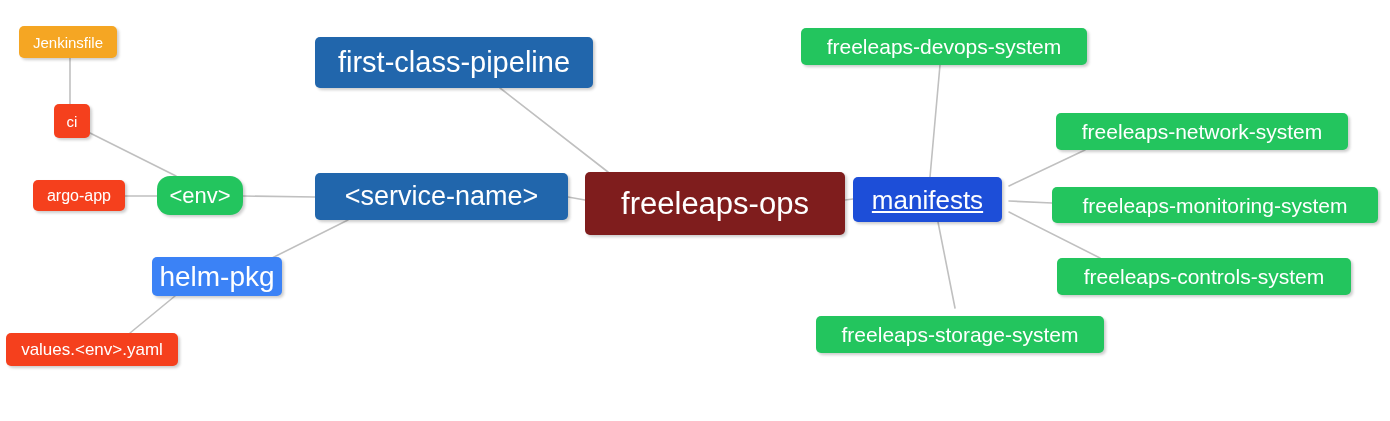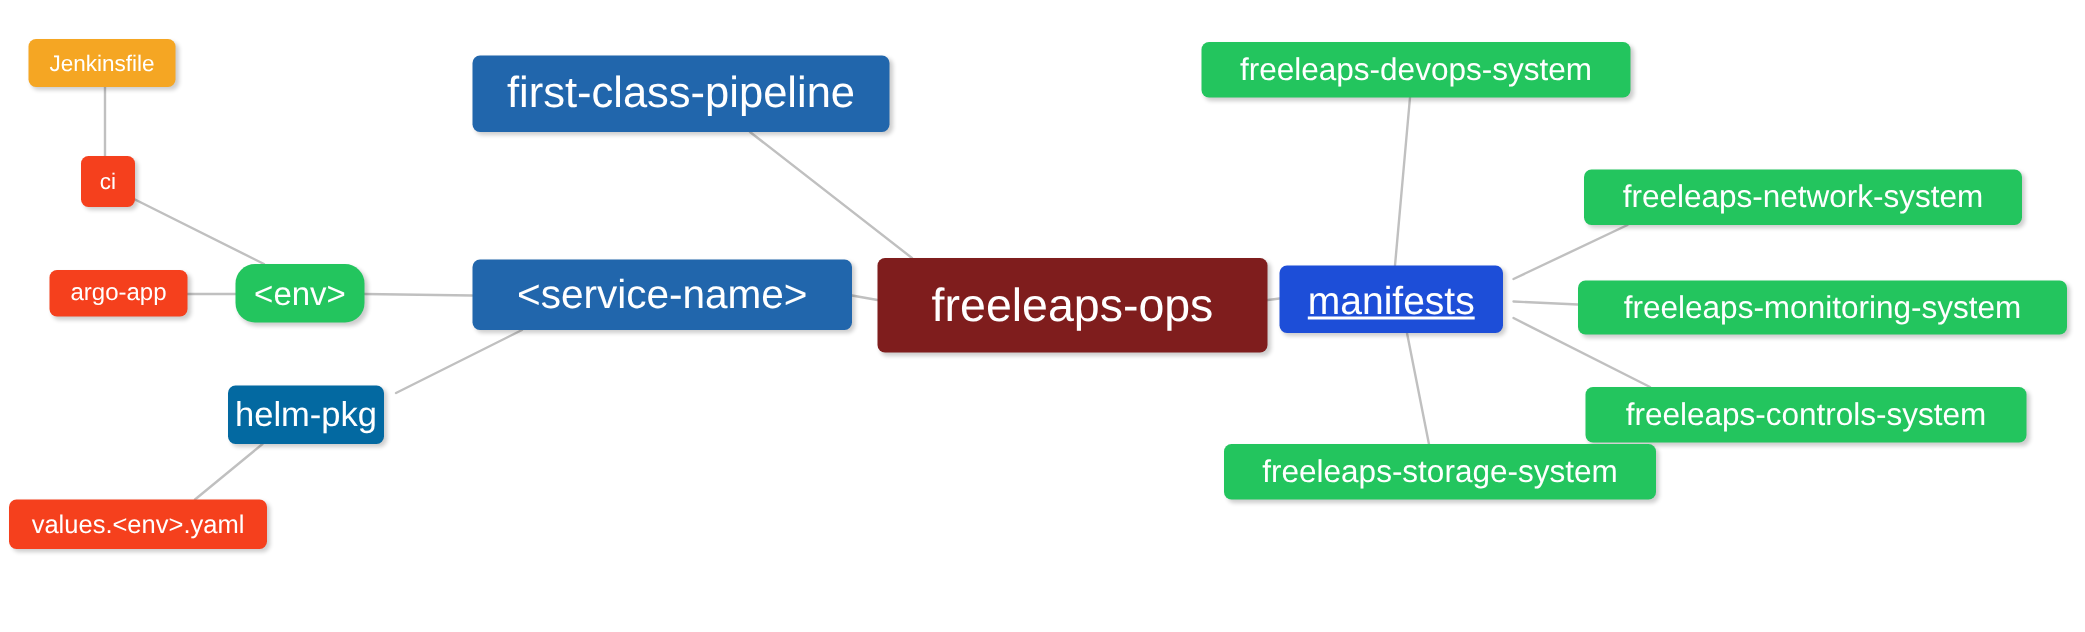--- a/index.html
+++ b/index.html
@@ -61,24 +61,24 @@
       <line x1="1009" y1="201" x2="1052" y2="203" stroke="#c0c0c0" stroke-width="1.6" stroke-linecap="round"></line>
       <line x1="1009" y1="212" x2="1100" y2="258" stroke="#c0c0c0" stroke-width="1.6" stroke-linecap="round"></line>
       <line x1="938" y1="222" x2="955" y2="308" stroke="#c0c0c0" stroke-width="1.6" stroke-linecap="round"></line>
     </svg>
   <div id="nodes">
       <div class="node" style="left: 585px; top: 172px; width: 260px; height: 63px; background: #7f1d1d; font-size: 31px;">freeleaps-ops</div>
       <div class="node" style="left: 315px; top: 173px; width: 253px; height: 47px; background: rgb(33, 102, 172); font-size: 27px;">&lt;service-name&gt;</div>
       <div class="node" style="left: 853px; top: 177px; width: 149px; height: 45px; background: #1d4ed8; font-size: 26px; text-decoration: underline;">manifests</div>
       <div class="node" style="left: 315px; top: 37px; width: 278px; height: 51px; background: rgb(33, 102, 172); font-size: 29px;">first-class-pipeline</div>
       <div class="node" style="left: 157px; top: 176px; width: 86px; height: 39px; background: rgb(35, 197, 94); font-size: 22px; border-radius: 13px;">&lt;env&gt;</div>
-      <div class="node" style="left: 152px; top: 257px; width: 104px; height: 39px; background: #0369a1; font-size: 23px;">helm-pkg</div>
+      <div class="node" style="left: 152px; top: 257px; width: 130px; height: 39px; background: #3b82f6; font-size: 28px;">helm-pkg</div>
       <div class="node" style="left: 54px; top: 104px; width: 36px; height: 34px; background: rgb(245, 64, 29); font-size: 15px;">ci</div>
       <div class="node" style="left: 19px; top: 26px; width: 98px; height: 32px; background: rgb(245, 166, 35); font-size: 15px;">Jenkinsfile</div>
       <div class="node" style="left: 33px; top: 180px; width: 92px; height: 31px; background: rgb(245, 64, 29); font-size: 16px;">argo-app</div>
       <div class="node" style="left: 6px; top: 333px; width: 172px; height: 33px; background: rgb(245, 64, 29); font-size: 17px;">values.&lt;env&gt;.yaml</div>
       <div class="node" style="left: 801px; top: 28px; width: 286px; height: 37px; background: rgb(35, 197, 94); font-size: 21px;">freeleaps-devops-system</div>
       <div class="node" style="left: 1056px; top: 113px; width: 292px; height: 37px; background: rgb(35, 197, 94); font-size: 21px; text-align: center;">freeleaps-network-system</div>
       <div class="node" style="left: 1052px; top: 187px; width: 326px; height: 36px; background: rgb(35, 197, 94); font-size: 21px;">freeleaps-monitoring-system</div>
       <div class="node" style="left: 1057px; top: 258px; width: 294px; height: 37px; background: rgb(35, 197, 94); font-size: 21px;">freeleaps-controls-system</div>
-      <div class="node" style="left: 816px; top: 296px; width: 288px; height: 37px; background: rgb(35, 197, 94); font-size: 21px;">freeleaps-storage-system</div>
+      <div class="node" style="left: 816px; top: 316px; width: 288px; height: 37px; background: rgb(35, 197, 94); font-size: 21px;">freeleaps-storage-system</div>
     </div>
 </div>
 
 </body></html>

